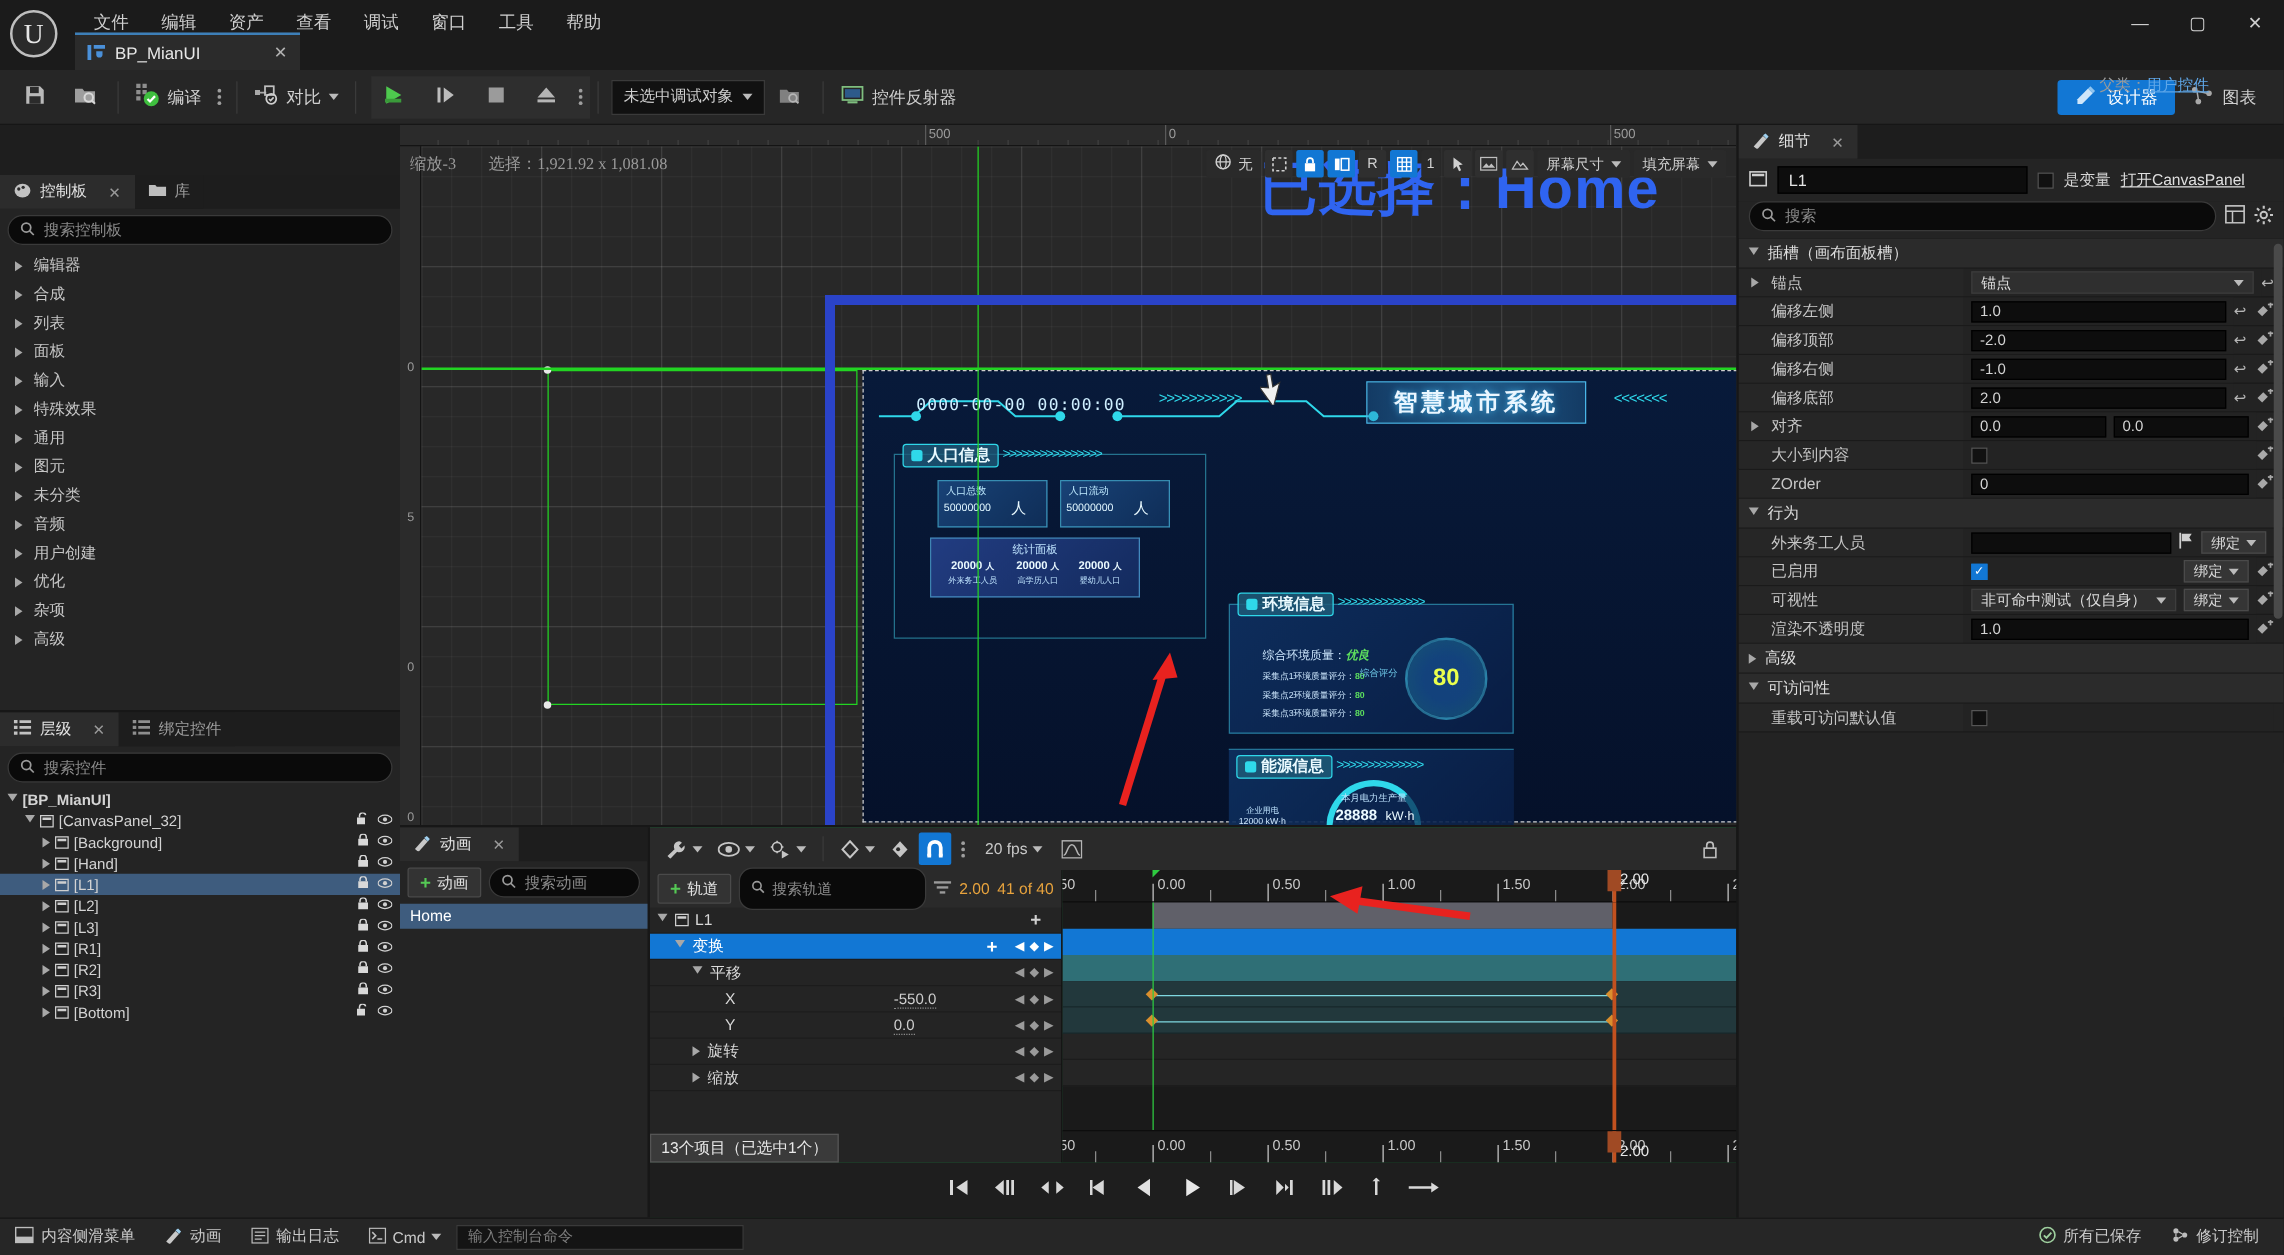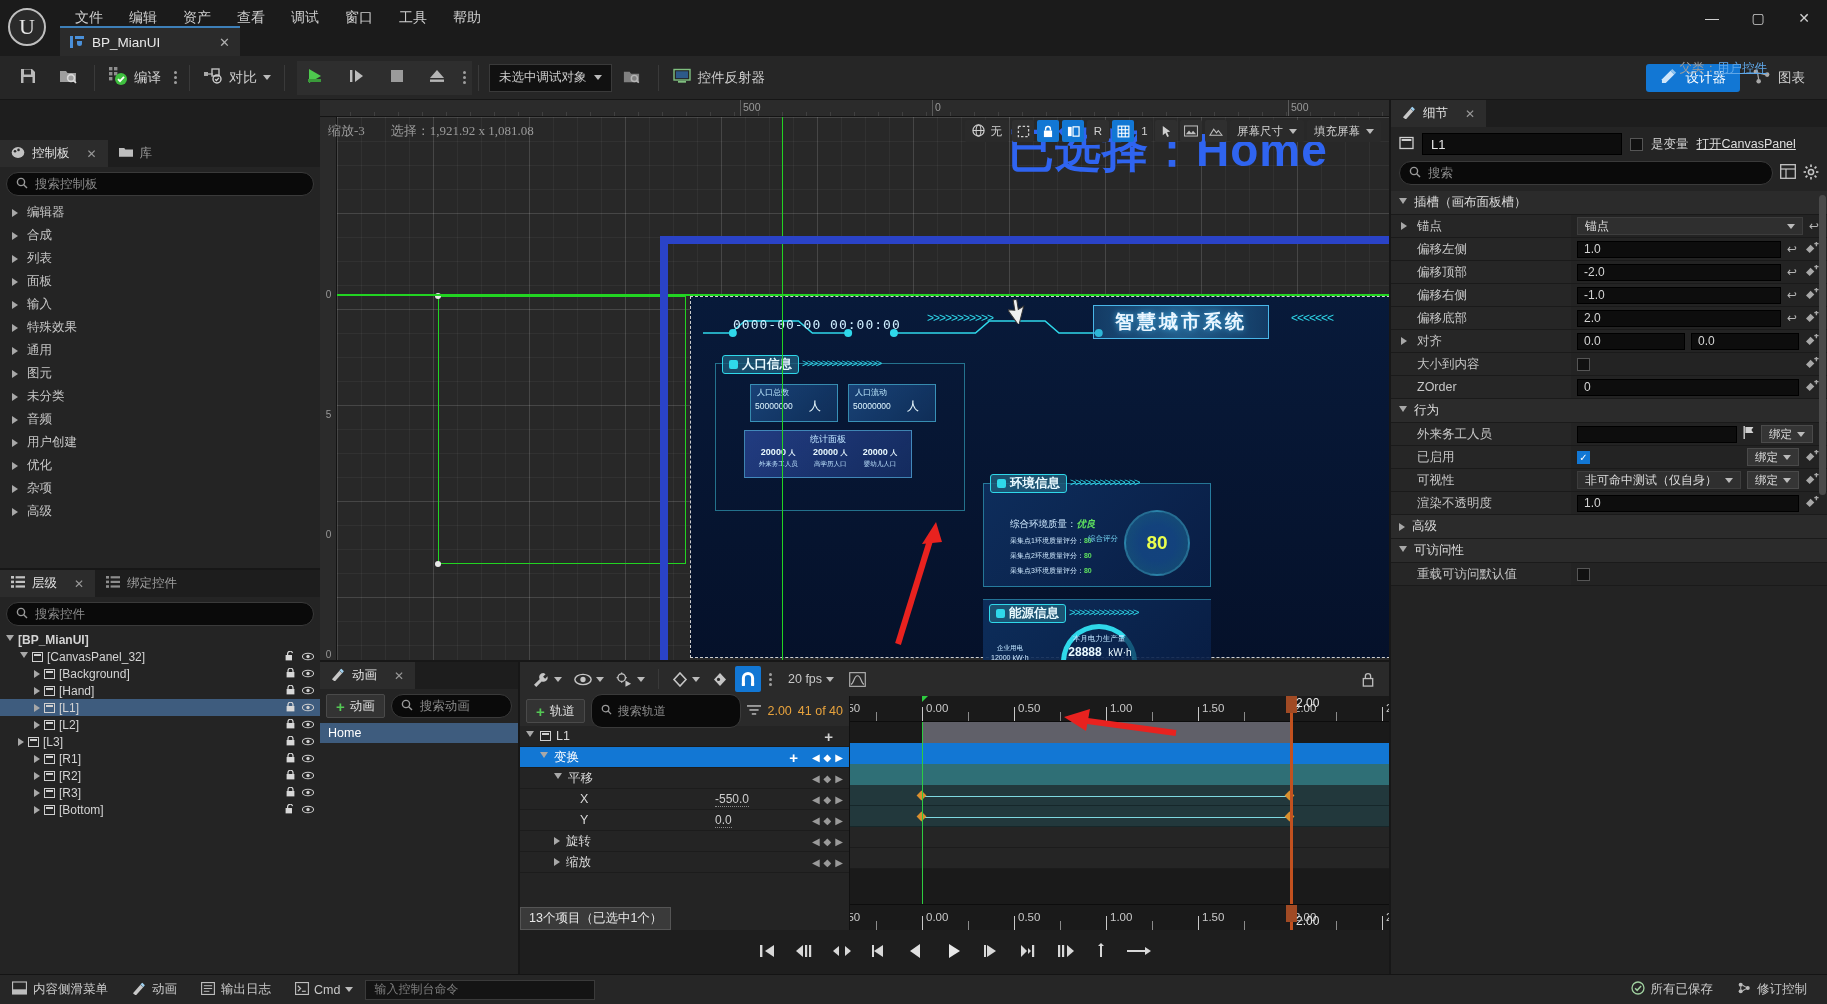--- a/index.html
+++ b/index.html
@@ -544,21 +544,21 @@
                 <span class="lock"><svg width="9" height="10" viewBox="0 0 9 10">
                     <rect x="0.6" y="4" width="7.8" height="5.4" fill="#d8d8d8"></rect>
                     <path d="M2 4V2.6a2.5 2.5 0 015 0V4" fill="none" stroke="#d8d8d8" stroke-width="1.2"></path>
                   </svg></span>
                 <span class="eye"><svg width="12" height="9" viewBox="0 0 13 9">
                     <ellipse cx="6.5" cy="4.5" rx="6" ry="3.6" fill="none" stroke="#d0d0d0" stroke-width="1.1"></ellipse>
                     <circle cx="6.5" cy="4.5" r="1.8" fill="#d0d0d0"></circle>
                   </svg></span>
               </span>
             </div>
-            <div class="hrow" style="padding-left:18px;">
+            <div class="hrow" style="padding-left:34px;">
               <span class="tri"></span>
               <span class="wicon"></span>
               <span>[L3]</span>
               <span class="tools">
                 <span class="lock"><svg width="9" height="10" viewBox="0 0 9 10">
                     <rect x="0.6" y="4" width="7.8" height="5.4" fill="#d8d8d8"></rect>
                     <path d="M2 4V2.6a2.5 2.5 0 015 0V4" fill="none" stroke="#d8d8d8" stroke-width="1.2"></path>
                   </svg></span>
                 <span class="eye"><svg width="12" height="9" viewBox="0 0 13 9">
                     <ellipse cx="6.5" cy="4.5" rx="6" ry="3.6" fill="none" stroke="#d0d0d0" stroke-width="1.1"></ellipse>

